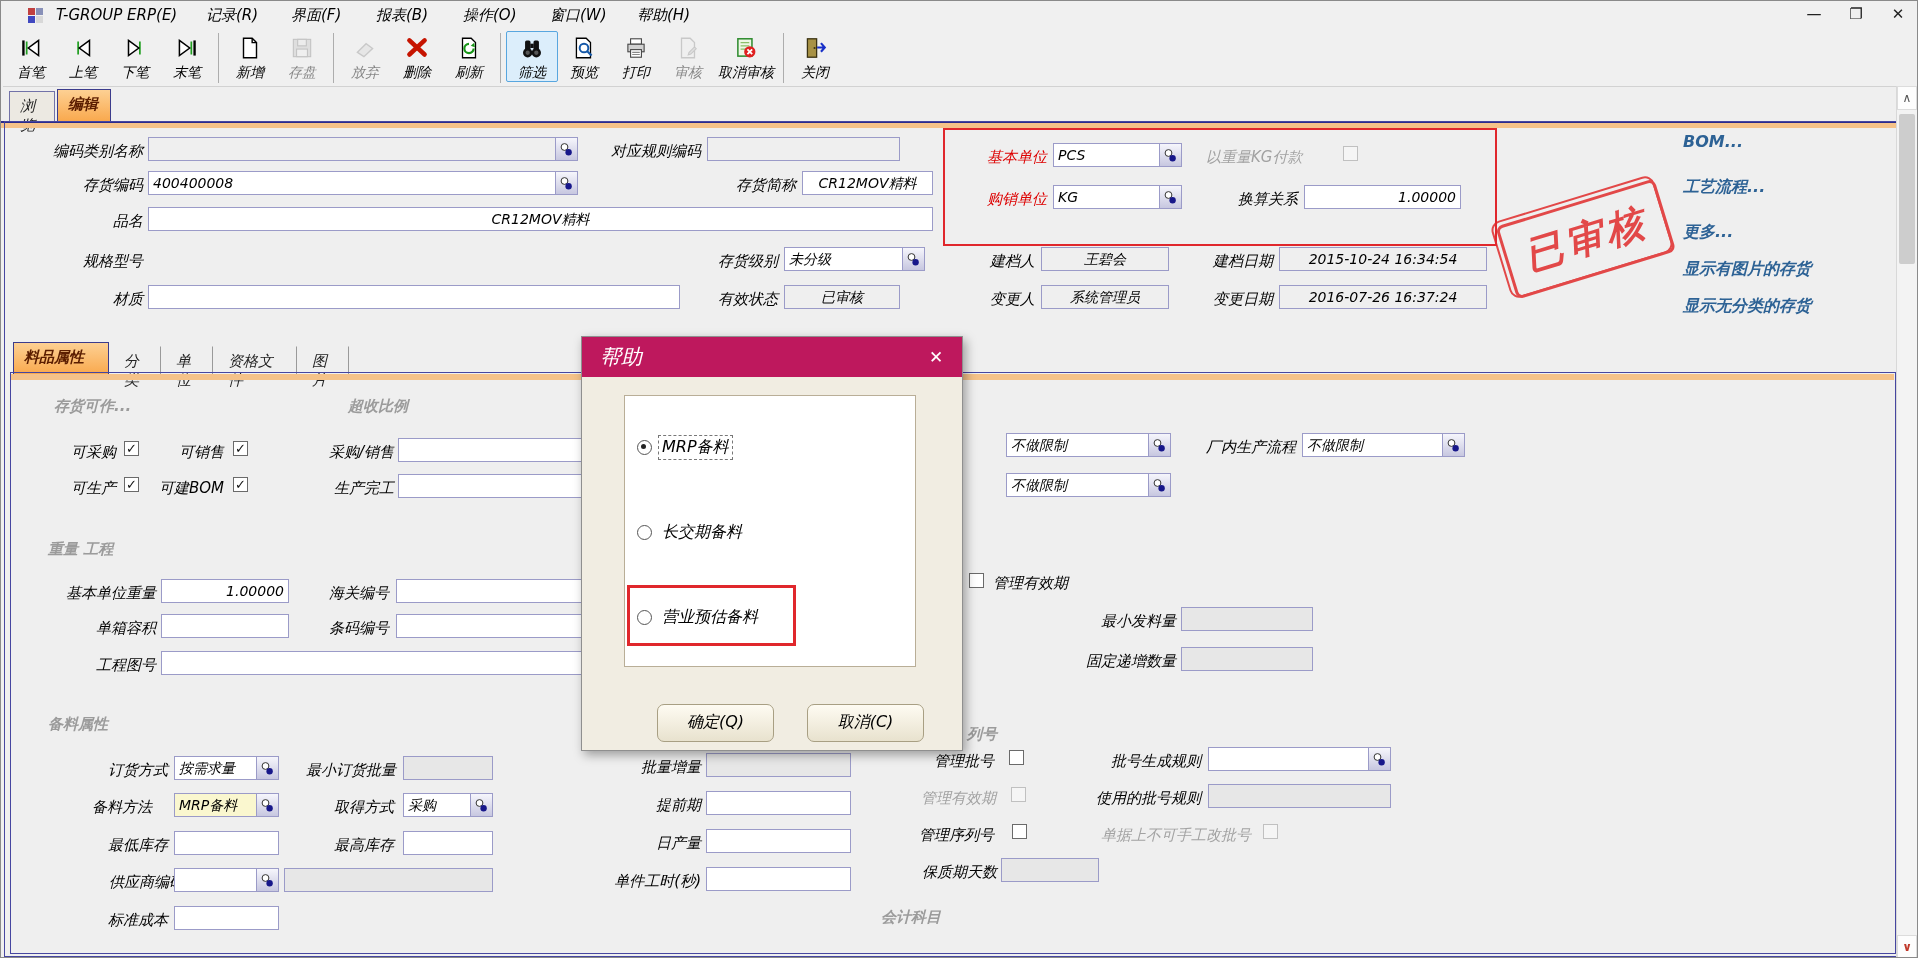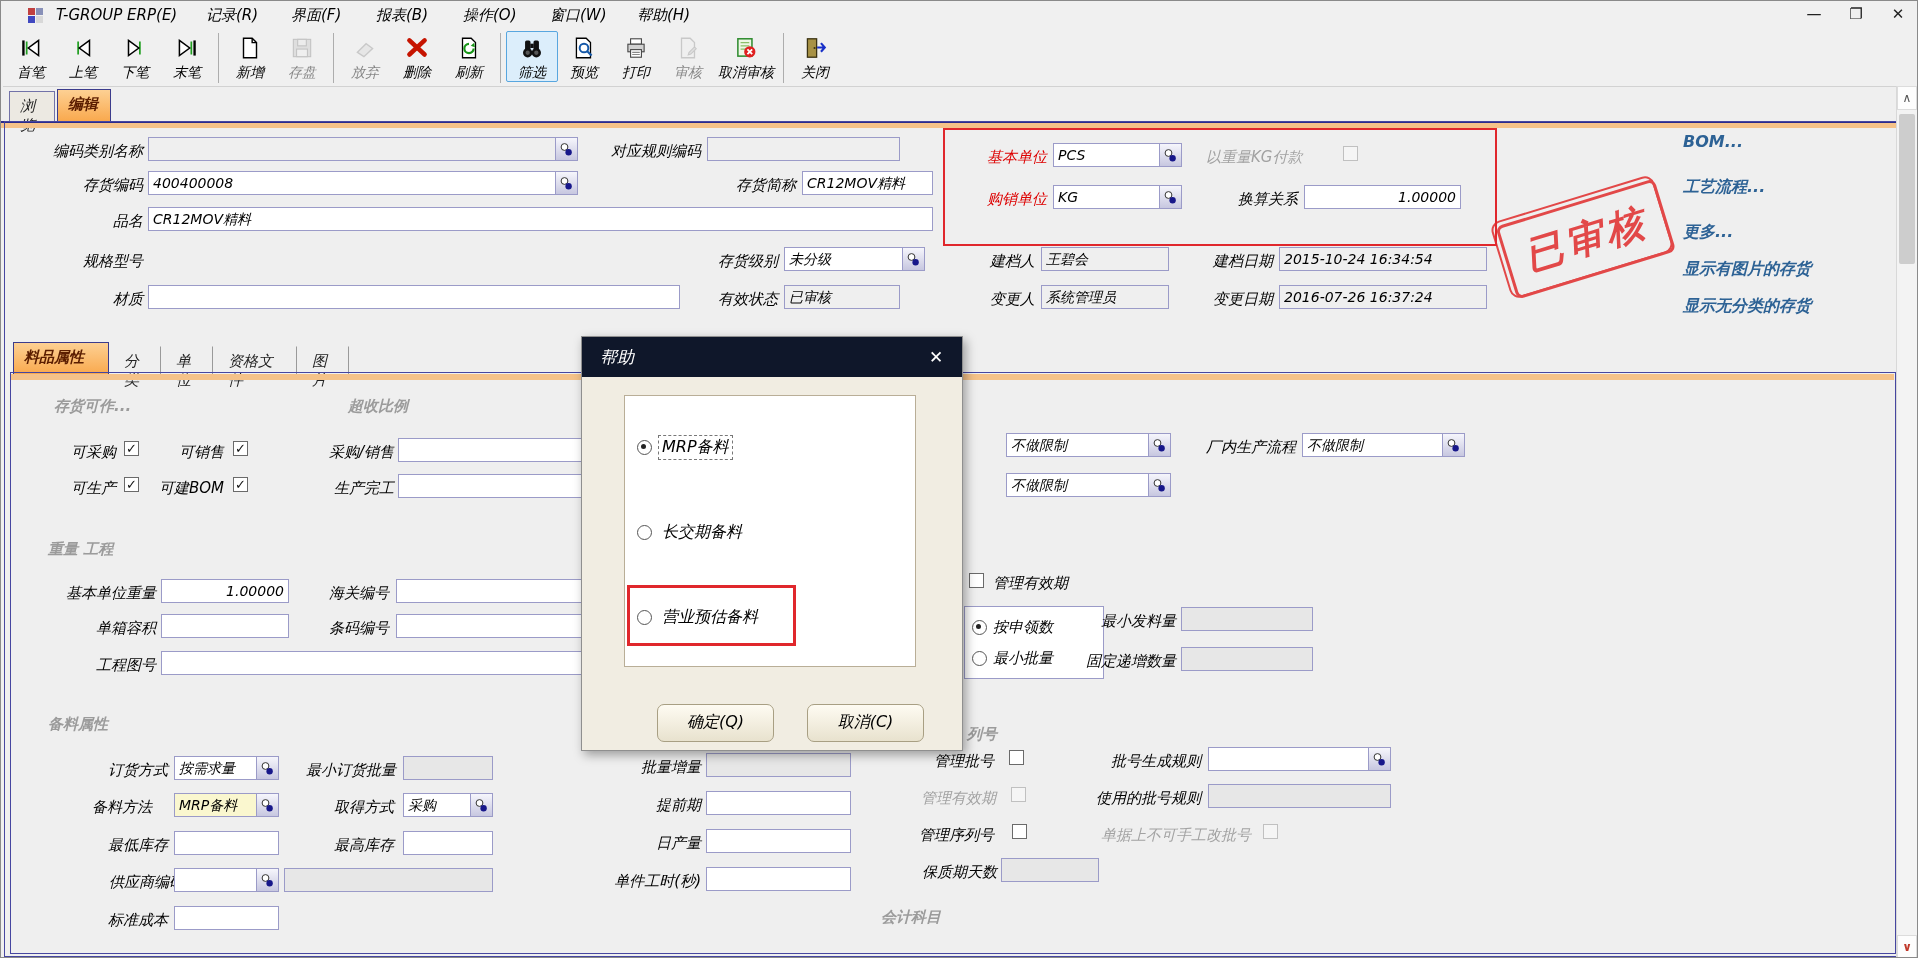--- a/index.html
+++ b/index.html
@@ -21,41 +21,41 @@
   .tab.active{background:linear-gradient(#fdd093,#f9a94e);font-weight:bold;color:#5b1d00;border-color:#3c3c8c;}
   .hline-navy{position:absolute;left:0;width:1898px;height:2px;background:#2b2b8c;}
   .hline-orange{position:absolute;left:0;width:1898px;height:5px;background:#f5c289;}
   .navybox{position:absolute;border:1px solid #4646a0;}
   
   .lbl{position:absolute;font-size:15px;color:#000;text-align:right;white-space:nowrap;line-height:20px;}
   .lbl.left{text-align:left;}
   .lbl.red{color:#dd0000;}
   .lbl.grey{color:#a2a2a2;}
   .sect{position:absolute;font-size:15px;font-weight:bold;color:#9b9b9b;white-space:nowrap;}
-  .fld{position:absolute;height:24px;background:#fff;border:1px solid #9b9bc8;box-sizing:border-box;font-size:14px;padding:2px 4px;line-height:18px;white-space:nowrap;overflow:hidden;color:#000;}
+  .fld{position:absolute;height:24px;background:#fff;border:1px solid #9b9bc8;box-sizing:border-box;font-size:14px;padding:2px 4px;line-height:18px;white-space:nowrap;overflow:hidden;color:#000;text-align:center;}
   .fld.ro{background:#efefef;}
   .fld.dis{background:#e7e7e7;}
   .fld.num{text-align:right;}
   .lk{position:absolute;height:24px;background:#fff;border:1px solid #9b9bc8;box-sizing:border-box;display:flex;padding:0;}
   .lk .v{flex:1;font-size:14px;padding:2px 4px;line-height:18px;white-space:nowrap;overflow:hidden;}
   .lk .b{width:21px;background:linear-gradient(#f6f6fc,#c7c7e0);border-left:1px solid #9b9bc8;display:flex;align-items:center;justify-content:center;}
   .lk.yellow .v{background:#faf7cf;}
   .cbx{position:absolute;width:15px;height:15px;background:#fff;border:1px solid #6a6a6a;box-sizing:border-box;font-size:13px;line-height:13px;text-align:center;color:#111;}
   .cbx.dis{border-color:#c0c0c0;background:#f5f5f5;}
   .radio{width:13px;height:13px;border:1px solid #555;border-radius:50%;background:#fff;position:relative;flex:none;}
   .radio.sel::after{content:"";position:absolute;left:3px;top:3px;width:5px;height:5px;border-radius:50%;background:#222;}
   
   .ann{position:absolute;border:3px solid #e0272c;pointer-events:none;z-index:30;}
   
   #stamp{position:absolute;left:1496px;top:196px;width:170px;height:80px;transform:rotate(-17deg);z-index:25;border:2px solid #e24848;border-radius:10px;padding:3px;box-sizing:border-box;}
   #stamp .inner{width:100%;height:100%;border:3px solid #e24848;border-radius:7px;display:flex;align-items:center;justify-content:center;font-size:38px;font-weight:bold;color:#e24848;letter-spacing:4px;}
   .hlink{position:absolute;left:1682px;font-size:16px;font-weight:bold;color:#2d6295;white-space:nowrap;cursor:pointer;}
   
   #dialog{position:absolute;left:580px;top:335px;width:380px;height:413px;background:#f1ede2;border:1px solid #8f8f8f;box-shadow:3px 4px 10px rgba(0,0,0,.35);z-index:50;}
-  #dlg-title{position:absolute;left:0;top:0;width:100%;height:40px;background:#0f172a;color:#fff;font-size:17px;line-height:40px;padding-left:18px;box-sizing:border-box;}
+  #dlg-title{position:absolute;left:0;top:0;width:100%;height:40px;background:#be185d;color:#fff;font-size:21px;line-height:40px;padding-left:18px;box-sizing:border-box;}
   #dlg-close{position:absolute;right:14px;top:0;width:24px;height:40px;line-height:40px;text-align:center;color:#fff;font-size:17px;cursor:pointer;}
   #dlg-list{position:absolute;left:42px;top:58px;width:290px;height:270px;background:#fff;border:1px solid #b9ae97;}
   .dlg-opt{position:absolute;left:12px;display:flex;align-items:center;gap:7px;font-size:16px;color:#000;}
   .dlg-opt .t{padding:1px 3px;}
   .dlg-opt.focus .t{outline:1px dashed #777;}
   .dlg-btn{position:absolute;width:115px;height:36px;border-radius:7px;background:linear-gradient(#fefbf2,#e8e2ce);border:1px solid #a89f83;font-size:16px;text-align:center;line-height:34px;cursor:pointer;}
   
   #vscroll{position:absolute;right:0;top:85px;width:20px;height:873px;background:#f3f3f3;border-left:1px solid #d8d8d8;z-index:60;}
   .sbtn{position:absolute;left:0;width:20px;height:24px;background:#fdfdfd;border:1px solid #dcdcdc;box-sizing:border-box;text-align:center;font-size:12px;line-height:22px;color:#555;}
   #sthumb{position:absolute;left:2px;top:28px;width:16px;height:150px;background:#cdcdcd;border-radius:2px;}
@@ -460,30 +460,20 @@
       <span class="b">
         <svg width="13" height="15">
           <circle cx="4.5" cy="5" r="3.4" fill="#fff" stroke="#333"></circle>
           <circle cx="8.6" cy="10.2" r="3.2" fill="#17178a"></circle>
         </svg>
       </span>
     </div>
 
   <div class="cbx" style="left:968px;top:572px"></div>
   <div class="lbl left" style="left:992px;top:572px;width:95px">管理有效期</div>
-  <div class="abs" style="left:963px;top:605px;width:140px;height:73px;background:#fff;border:1px solid #9b9bc8;box-sizing:border-box">
-    <div style="position:absolute;left:7px;top:11px;display:flex;align-items:center;gap:6px;font-size:15px">
-        <span class="radio sel"></span>
-        <span>按申领数</span>
-      </div>
-    <div style="position:absolute;left:7px;top:42px;display:flex;align-items:center;gap:6px;font-size:15px">
-        <span class="radio"></span>
-        <span>最小批量</span>
-      </div>
-  </div>
   <div class="lbl" style="left:1090px;top:610px;width:85px">最小发料量</div>
   <div class="fld dis" style="left:1180px;top:606px;width:132px"></div>
   <div class="lbl" style="left:1078px;top:650px;width:97px">固定递增数量</div>
   <div class="fld dis" style="left:1180px;top:646px;width:132px"></div>
 
   <div class="sect" style="left:966px;top:724px">列号</div>
   <div class="lbl left" style="left:933px;top:750px;width:70px">管理批号</div>
   <div class="cbx" style="left:1008px;top:749px"></div>
   <div class="lbl" style="left:1105px;top:750px;width:95px">批号生成规则</div>
   <div class="lk" style="left:1207px;top:746px;width:183px">

